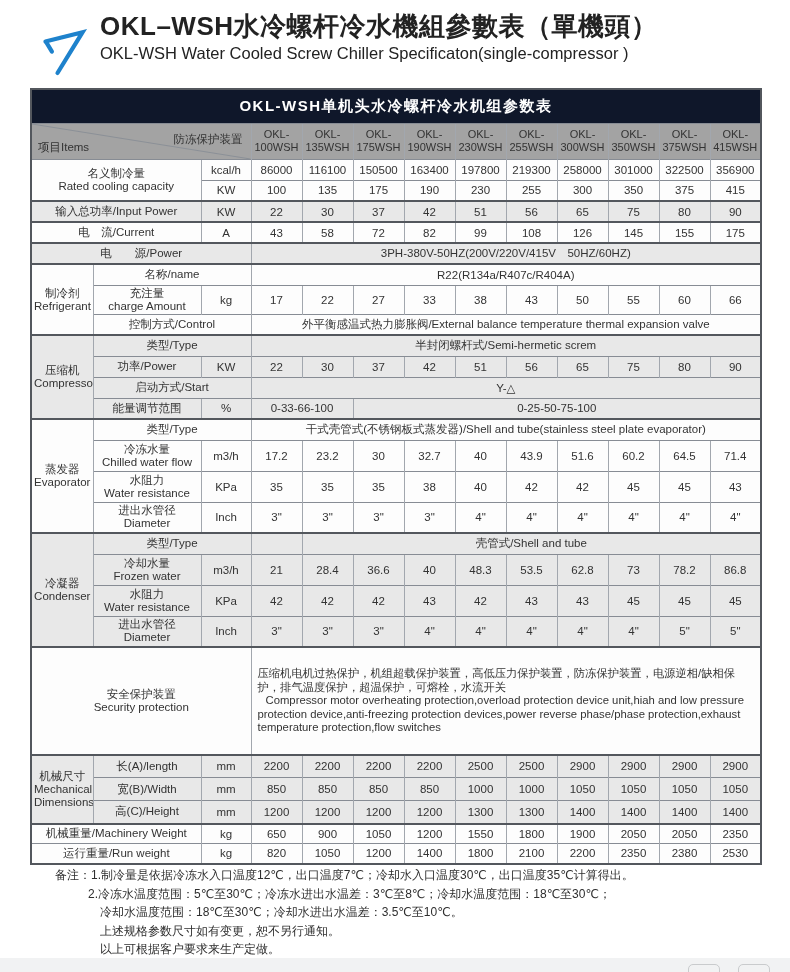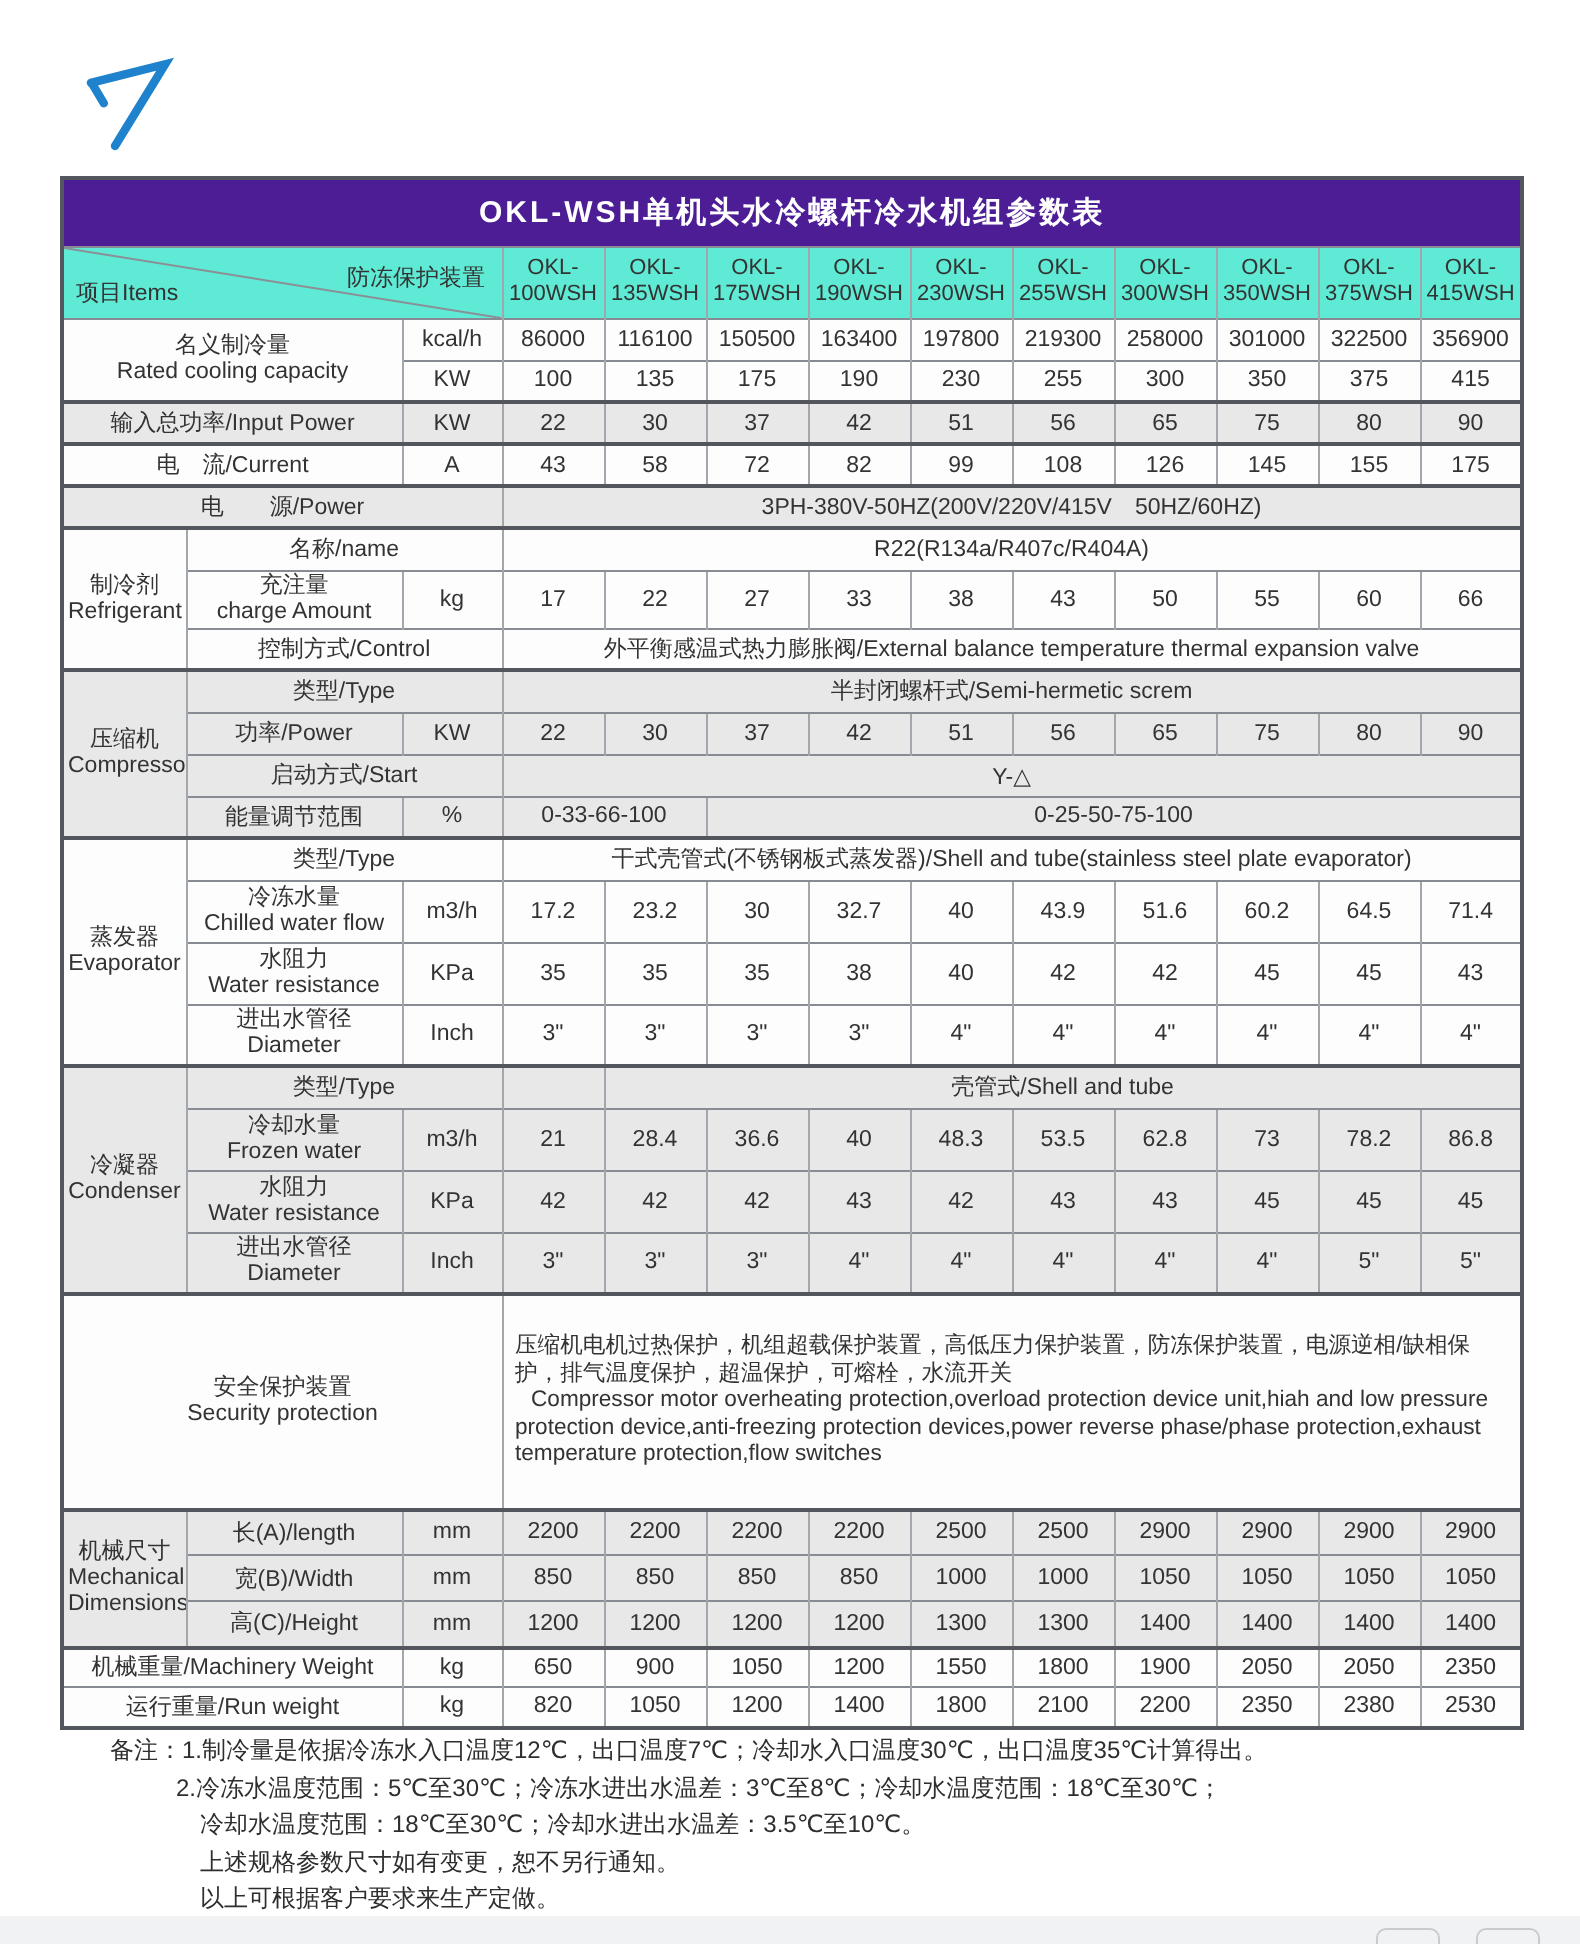--- a/index.html
+++ b/index.html
@@ -22,25 +22,25 @@
     font-size:11.5px;color:#333;
   }
   .spec th,.spec td{
     border-left:1px solid #a2a7ae;
     border-top:1px solid #878c94;
     padding:1px 2px;text-align:center;vertical-align:middle;
     overflow:hidden;
   }
   tr.caption{height:34px;}
   tr.caption th{
-    background:#4c1d95;color:#fff;font-size:15px;font-weight:600;
+    background:#0f172a;color:#fff;font-size:15px;font-weight:600;
     letter-spacing:1.5px;border:none;margin-left:48px;
   }
   tr.mhead{height:36px;}
-  tr.mhead th{background:#5eead4;font-weight:500;font-size:11px;line-height:13px;
+  tr.mhead th{background:#a3a3a3;font-weight:500;font-size:11px;line-height:13px;
     word-break:break-word;}
   .corner{position:relative;background:#e6eaee;}
   .corner svg{position:absolute;left:0;top:0;width:100%;height:100%;}
   .corner .ci{position:absolute;left:6px;bottom:5px;font-size:11.5px;font-weight:500;}
   .corner .cm{position:absolute;right:8px;top:50%;transform:translateY(-58%);font-size:11.5px;font-weight:500;}
   tr.s{height:21px;} tr.d{height:29px;} tr.e{height:31px;}
   tr.secr{height:70px;} tr.dim{height:23px;} tr.w{height:20px;margin-left:16px;}
   tr.gray td{background:#e8e8e8;}
   tr.white td{background:#fdfdfd;}
   td.sect{border-top:2px solid #53575d;}
@@ -58,20 +58,24 @@
   .fs1{left:688px;} .fs2{left:738px;}
 </style>
 </head>
 <body>
 
 <div class="hdr">
   <svg width="52" height="58" viewBox="0 0 56 62">
     <path d="M9 26 L15 36" stroke="#1e82cc" stroke-width="4.5" fill="none" stroke-linecap="round"></path>
     <path d="M8 25 L48 15 L21 59" stroke="#1e82cc" stroke-width="4.5" fill="none" stroke-linejoin="miter" stroke-linecap="round"></path>
   </svg>
+  <div class="titles">
+    <h1>OKL–WSH水冷螺杆冷水機組參數表（單機頭）</h1>
+    <h2>OKL-WSH Water Cooled Screw Chiller Specificaton(single-compressor )</h2>
+  </div>
 </div>
 
 <table class="spec">
   <colgroup>
     <col style="width:62px">
       <col style="width:108px">
       <col style="width:50px">
     <col style="width:51px">
       <col style="width:51px">
       <col style="width:51px">

